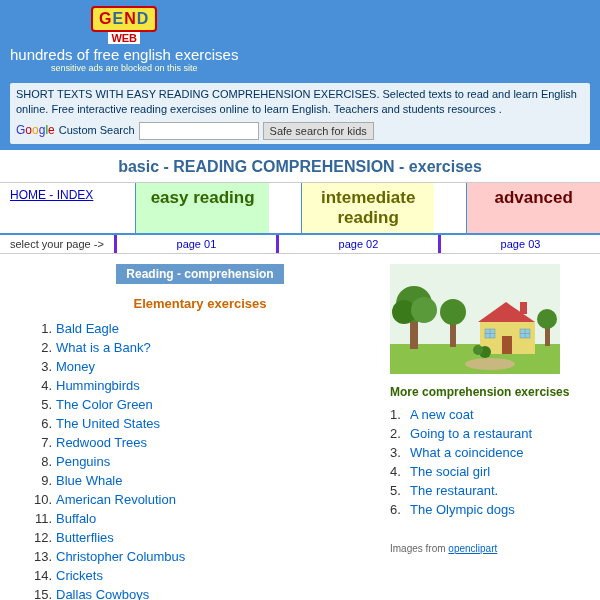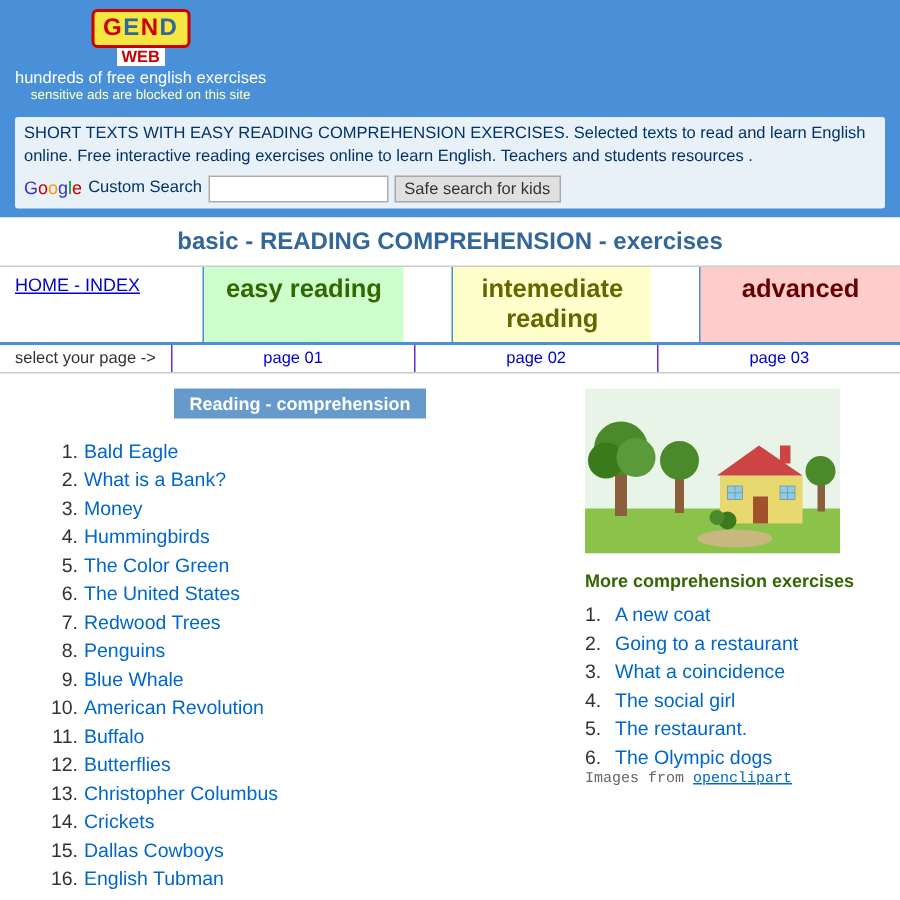--- a/index.html
+++ b/index.html
@@ -32,21 +32,21 @@
       font-weight: bold;
       font-size: 16px;
       color: #cc0000;
       letter-spacing: 1px;
     }
     .logo-box span.g { color: #cc0000; }
     .logo-box span.e { color: #336699; }
     .logo-box span.n { color: #cc0000; }
     .logo-box span.d { color: #336699; }
     .logo-sub {
-      font-size: 11px;
+      font-size: 15px;
       color: white;
       text-align: center;
       margin-top: 2px;
     }
     .logo-web {
       font-size: 11px;
       font-weight: bold;
       color: #cc0000;
       background: white;
       padding: 0 3px;
@@ -157,21 +157,21 @@
       padding: 3px 10px;
       font-size: 11px;
       color: #333;
       min-width: 80px;
     }
     .nav-page-link {
       flex: 1;
       text-align: center;
       padding: 3px 0;
       font-size: 11px;
-      border-left: 1px solid #6d28d9;
+      border-left: 3px solid #6d28d9;
     }
     .nav-page-link a {
       color: #0000cc;
       text-decoration: none;
     }
     #body-area {
       display: flex;
       padding: 0;
     }
     #left-col {
@@ -240,22 +240,21 @@
       color: #333;
       min-width: 16px;
     }
     .more-list li a {
       color: #0066cc;
       text-decoration: none;
     }
     .openclipart-credit {
       font-size: 10px;
       color: #666;
-      margin-top: 0;
-      font-family: Liberation Mono, monospace;
+      margin-top: 24px;
     }
     .openclipart-credit a {
       color: #0066cc;
     }
     
     .scene-svg {
       width: 170px;
       height: 110px;
     }
   </style>
@@ -307,20 +306,21 @@
     <div class="nav-page-link">
       <a href="#">page 03</a>
     </div>
   </div>
 
   <div id="body-area">
     <div id="left-col">
       <div style="text-align:center; margin-bottom:6px;">
         <span class="section-header">Reading - comprehension</span>
       </div>
+      <div class="subsection-header">Elementary exercises</div>
       <ol class="exercise-list">
         <li>
           <span class="num">1.</span>
           <a href="#">Bald Eagle</a>
         </li>
         <li>
           <span class="num">2.</span>
           <a href="#">What is a Bank?</a>
         </li>
         <li>

